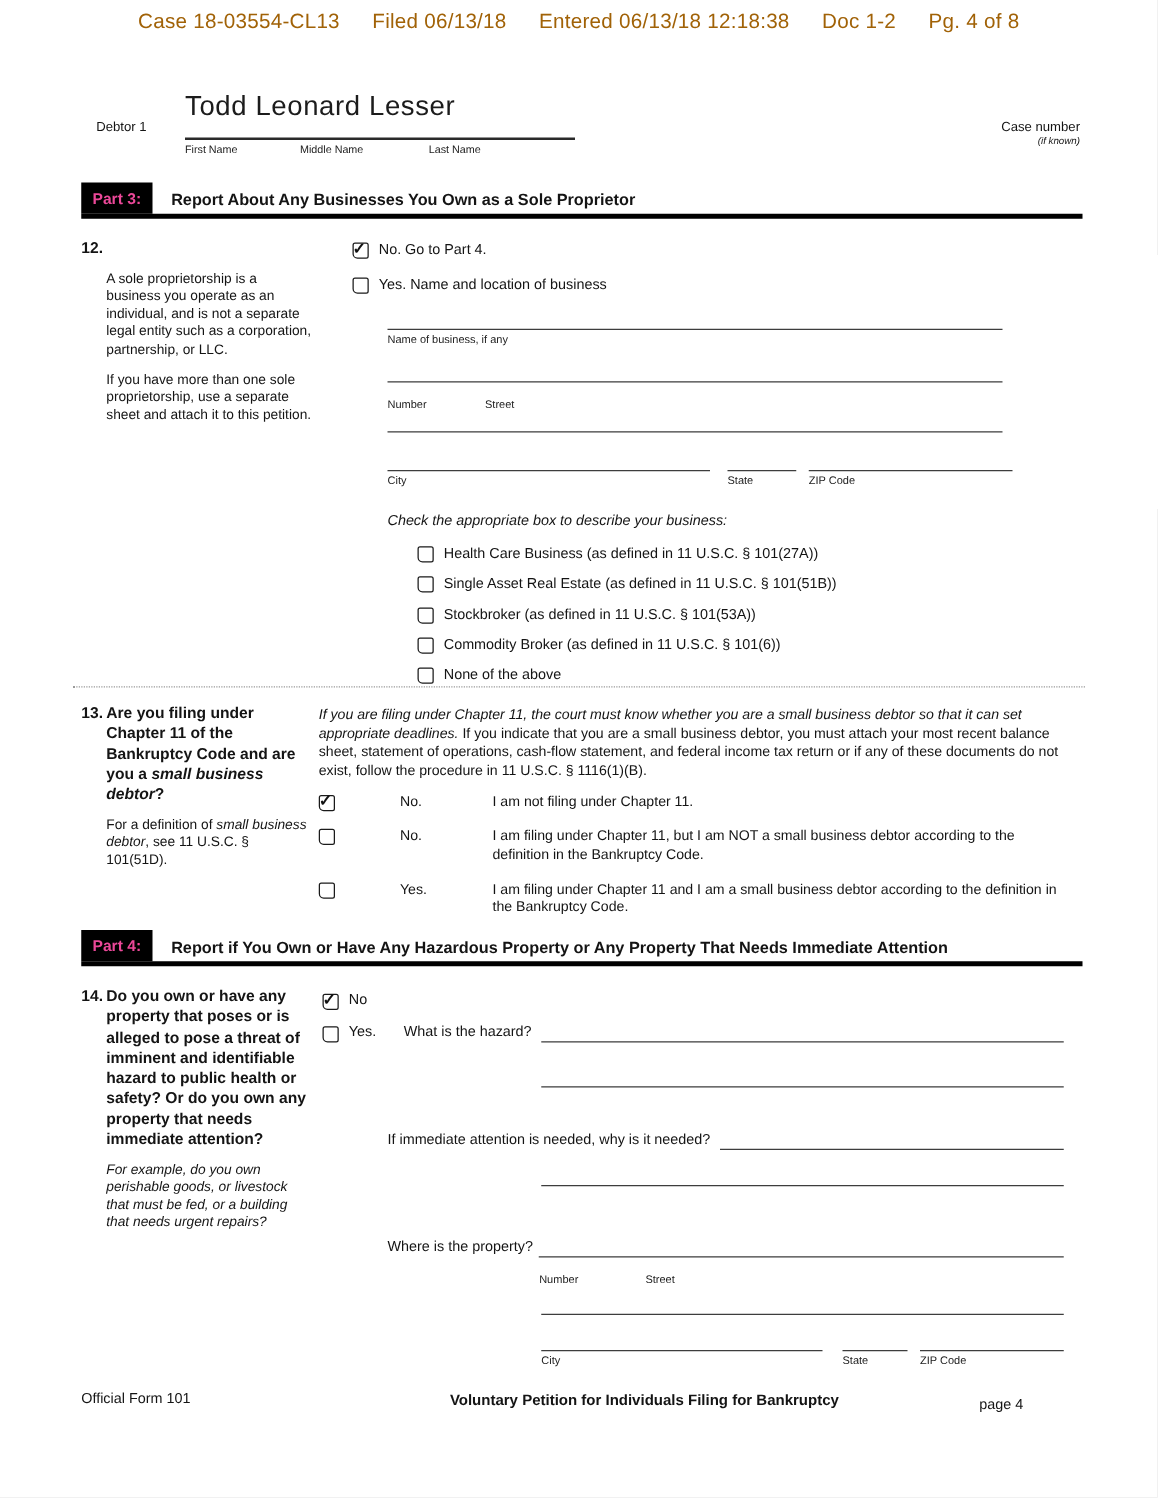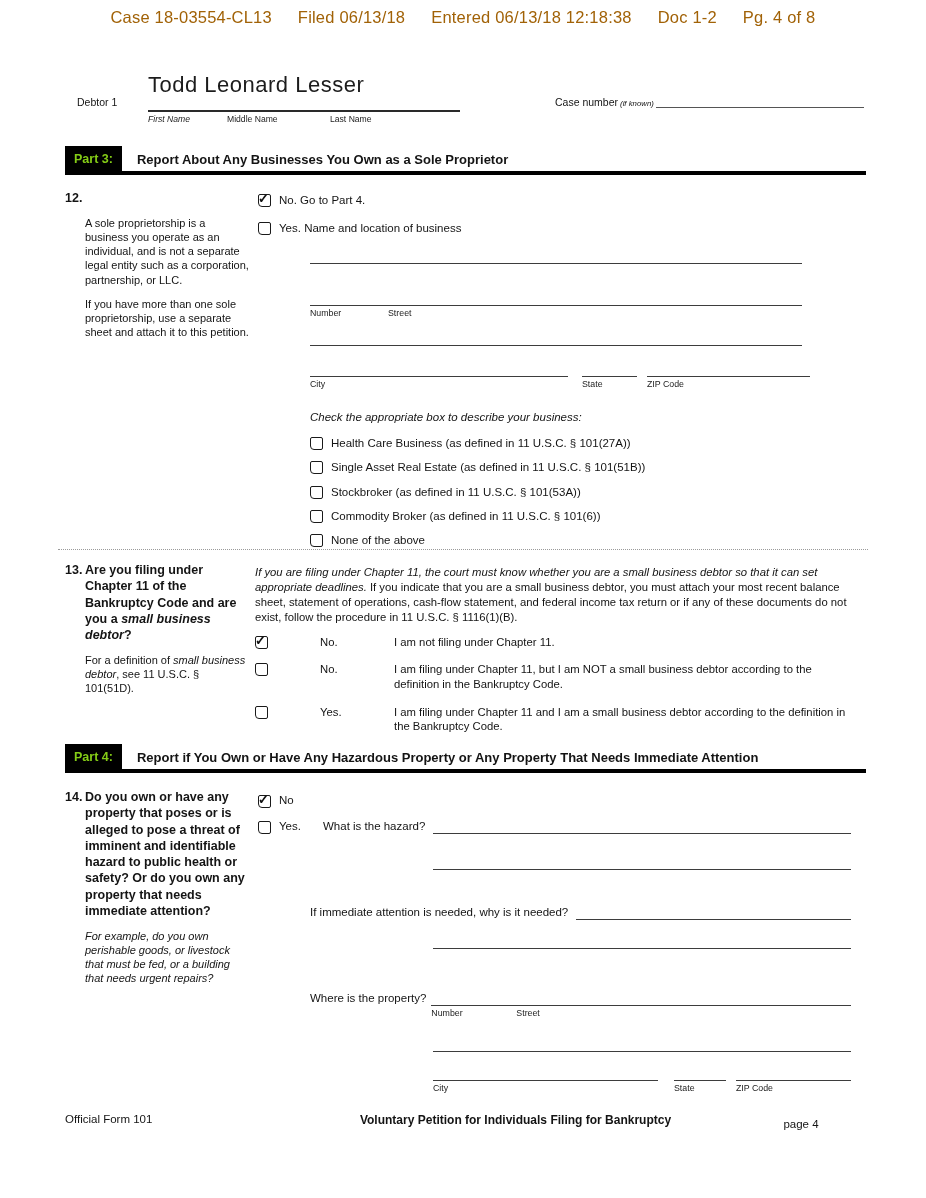--- a/index.html
+++ b/index.html
@@ -15,29 +15,29 @@
     display:flex; justify-content:center; gap:26px;
     font-size:16.5px; color:#a16207; letter-spacing:0.2px;
   }
 
   
   .debtor { position:absolute; top:74px; left:65px; width:801px; height:56px; }
   .debtor-label { position:absolute; left:12px; top:22px; font-size:10.5px; }
   .debtor-name { position:absolute; left:83px; top:-2px; font-size:22px; letter-spacing:0.5px; color:#1c1c1c; }
   .name-line { position:absolute; left:83px; top:36px; width:312px; border-bottom:2px solid #2a2a2a; }
   .name-sublabels { position:absolute; left:83px; top:40px; display:flex; font-size:8.6px; color:#222; }
-  .name-sublabels span:nth-child(1){ width:79px;font-style:italic; }
+  .name-sublabels span:nth-child(1){ width:92px; }
   .name-sublabels span:nth-child(2){ width:103px; }
-  .case-row { position:absolute; left:490px; top:22px; right:2px; display:flex; align-items:flex-end; font-size:10.5px; white-space:nowrap; }
+  .case-row { position:absolute; left:490px; top:22px; right:2px; display:flex; align-items:flex-end; font-size:10.5px; white-space:nowrap;flex-direction:column; }
   .case-hint { font-size:7.8px; font-style:italic; margin-left:2px; }
   .fill-line { flex:1; border-bottom:1.2px solid #555; height:11px; margin-left:2px; }
 
   
   .part-header { position:absolute; left:65px; width:801px; display:flex; align-items:stretch; border-bottom:4.5px solid #000; }
-  .part-badge { background:#000; color:#84cc16; font-weight:bold; font-size:12.5px; padding:6px 9px 5px 9px; flex:none; }
+  .part-badge { background:#000; color:#ec4899; font-weight:bold; font-size:12.5px; padding:6px 9px 5px 9px; flex:none; }
   .part-title { font-weight:bold; font-size:13px; padding:6px 0 4px 15px; }
   .ph3 { top:146px; }
   .ph4 { top:744px; }
 
   
   .qblock { position:absolute; left:65px; width:801px; display:flex; }
   .qb12 { top:190px; }
   .qb13 { top:562px; }
   .qb14 { top:789px; }
   .qleft { width:190px; flex:none; box-sizing:border-box; padding-right:6px; }
@@ -48,26 +48,26 @@
   .italic { font-style:italic; }
 
   
   .cb { width:11px; height:11px; border:1.5px solid #1a1a1a; border-radius:2px 2px 2px 4px;
         display:inline-block; position:relative; flex:none; margin-top:1px; background:#fff; }
   .cb.checked::after { content:"✓"; position:absolute; left:-1px; top:-4px; font-size:13px; font-weight:bold; color:#111; }
 
   
   .fline { border-bottom:1.3px solid #3d3d3d; height:0; }
   .flabel { font-size:8.8px; color:#222; margin-top:2px; }
-  .flabel-row { display:flex; font-size:8.8px; color:#222; margin-top:2px; }
+  .flabel-row { display:flex; font-size:8.8px; color:#222; margin-top:12px; }
   .inline-line { flex:1; border-bottom:1.3px solid #3d3d3d; height:13px; margin-left:8px; }
 
   
   .qright12 { position:relative; flex:1; height:380px; font-size:11.5px; }
-  .optrow { display:flex; gap:8px; align-items:center; line-height:1.25; }
+  .optrow { display:flex; gap:8px; align-items:center; line-height:1.25;margin-left:24px; }
   .r12-no  { position:absolute; top:3px;  left:3px; }
   .r12-yes { position:absolute; top:31px; left:3px; }
   .f-name      { position:absolute; top:73px;  left:55px; width:492px; }
   .f-numstreet { position:absolute; top:115px; left:55px; width:492px; }
   .f-blank12   { position:absolute; top:155px; left:55px; width:492px; }
   .f-citymix   { position:absolute; top:186px; left:55px; width:500px; display:flex; }
   .f-city  { width:258px; margin-right:14px; }
   .f-state { width:55px;  margin-right:10px; }
   .f-zip   { flex:1; }
   .w78 { width:78px; }
@@ -159,20 +159,21 @@
         <span class="cb checked"></span>
         <span>No. Go to Part 4.</span>
       </div>
       <div class="optrow r12-yes">
         <span class="cb"></span>
         <span>Yes. Name and location of business</span>
       </div>
 
       <div class="f-name">
         <div class="fline"></div>
+        <div class="flabel">Name of business, if any</div>
       </div>
       <div class="f-numstreet">
         <div class="fline"></div>
         <div class="flabel-row">
           <span class="w78">Number</span>
           <span>Street</span>
         </div>
       </div>
       <div class="f-blank12">
         <div class="fline"></div>

